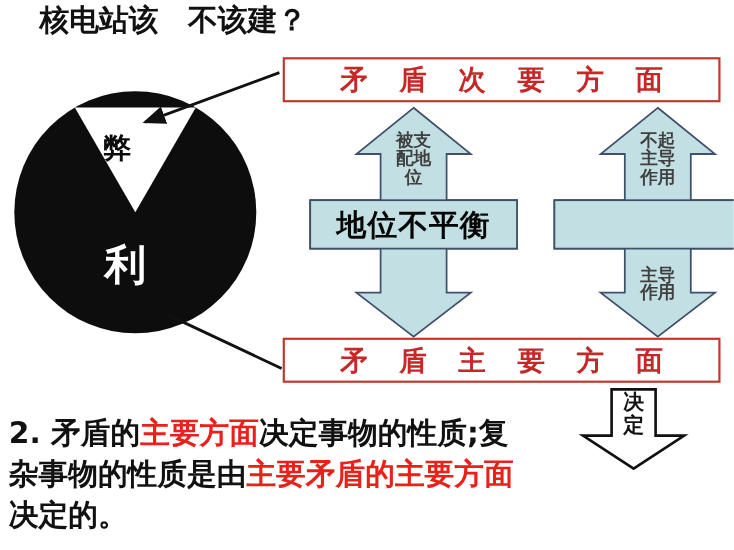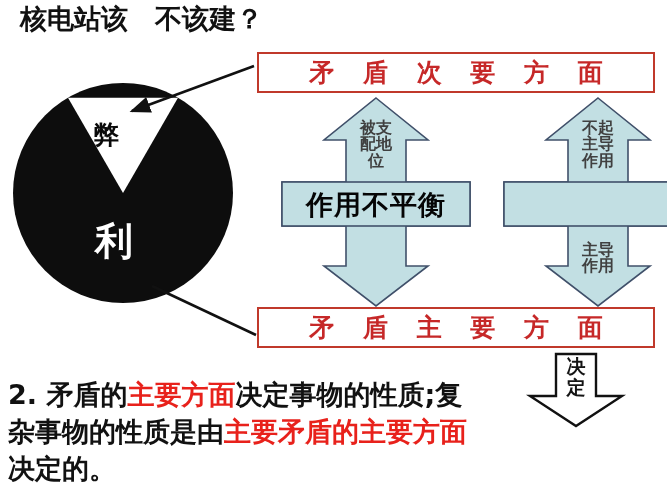--- a/index.html
+++ b/index.html
@@ -12,21 +12,21 @@
     width: 667px;
     height: 500px;
     background: #ffffff;
     overflow: hidden;
     font-family: "DejaVu Sans", "Liberation Sans", sans-serif;
   }
 
   
   .title {
     position: absolute;
-    left: 20px;
+    left: 36px;
     top: 2px;
     font-size: 27px;
     font-weight: bold;
     color: #111111;
     letter-spacing: 0px;
     white-space: pre;
     line-height: 34px;
   }
 
   
@@ -221,21 +221,21 @@
   </div>
 
   <div class="cross" id="cross-left">
     <svg width="196" height="212" viewBox="0 0 196 212">
       <path d="M 98 2 L 150 44 L 128 44 L 128 86 L 192 86 L 192 130 L 128 130 L 128 170 L 150 170 L 98 210 L 46 170 L 68 170 L 68 130 L 4 130 L 4 86 L 68 86 L 68 44 L 46 44 Z" fill="#c2dfe3" stroke="#40506a" stroke-width="1.6"></path>
       <rect x="4" y="86" width="188" height="44" fill="#c2dfe3" stroke="#40506a" stroke-width="1.6"></rect>
     </svg>
     <div class="cross-text top">被支
 配地
 位</div>
-    <div class="cross-center">作用不平衡</div>
+    <div class="cross-center">地位不平衡</div>
   </div>
 
   <div class="cross" id="cross-right">
     <svg width="196" height="212" viewBox="0 0 196 212">
       <path d="M 98 2 L 150 44 L 128 44 L 128 86 L 192 86 L 192 130 L 128 130 L 128 170 L 150 170 L 98 210 L 46 170 L 68 170 L 68 130 L 4 130 L 4 86 L 68 86 L 68 44 L 46 44 Z" fill="#c2dfe3" stroke="#40506a" stroke-width="1.6"></path>
       <rect x="4" y="86" width="188" height="44" fill="#c2dfe3" stroke="#40506a" stroke-width="1.6"></rect>
     </svg>
     <div class="cross-text top">不起
 主导
 作用</div>

